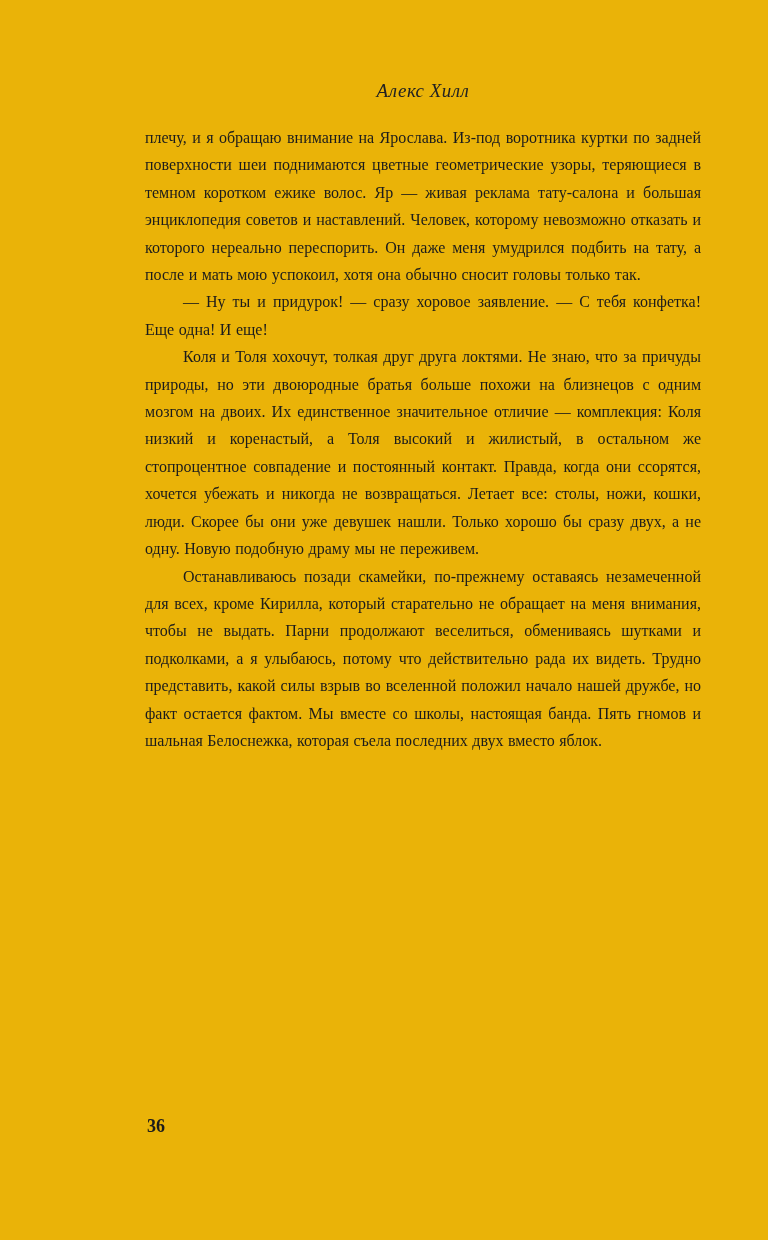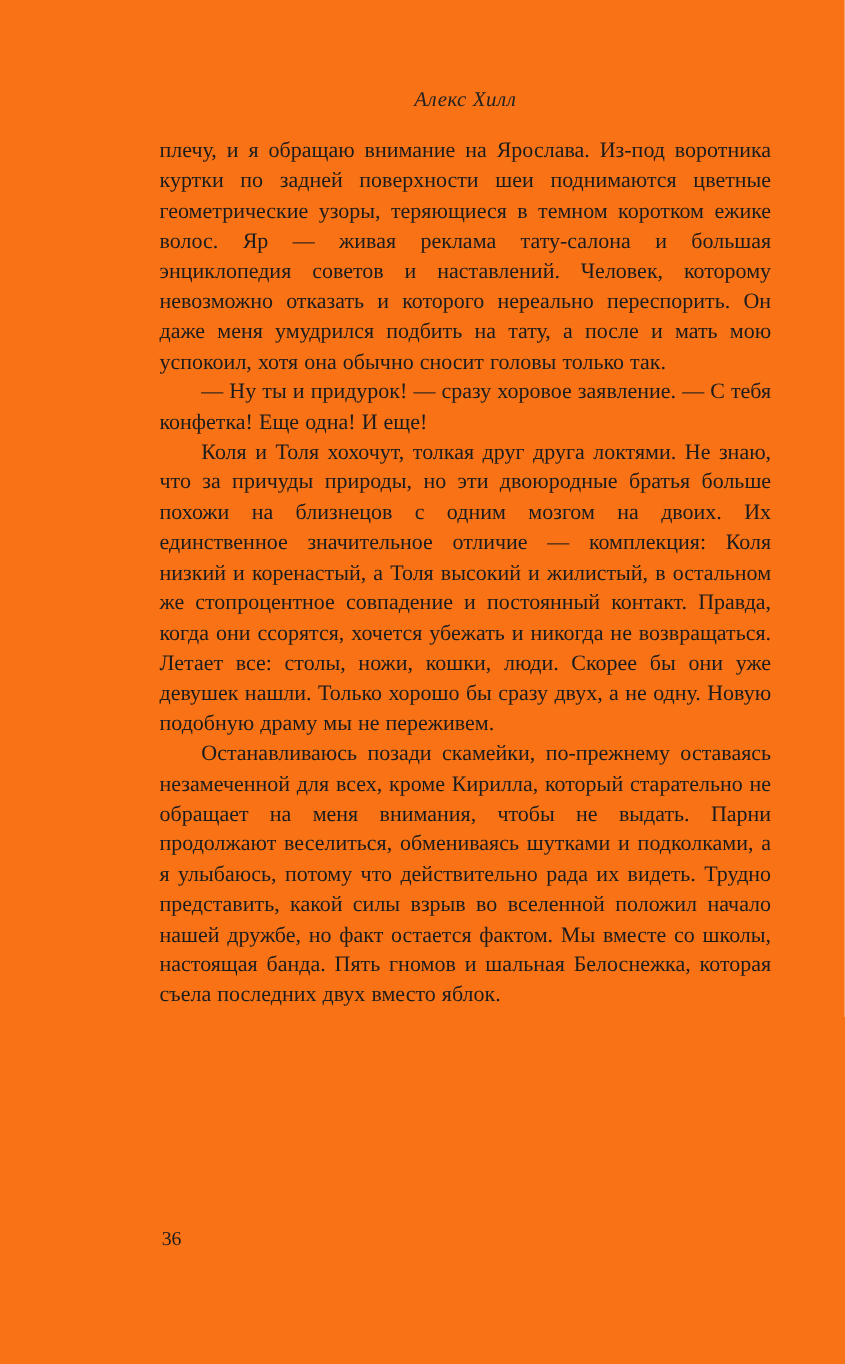--- a/index.html
+++ b/index.html
@@ -4,61 +4,61 @@
 <style>
   html, body {
     margin: 0;
     padding: 0;
     background: #ffffff;
   }
   .book-page {
     position: relative;
     width: 768px;
     height: 1240px;
-    background: #f97316;
+    background: #eab308;
     color: #1c1c1c;
     font-family: "Liberation Serif", "DejaVu Serif", serif;
     overflow: hidden;
   }
   .running-header {
     position: absolute;
     top: 80px;
     left: 145px;
     width: 556px;
     text-align: center;
     font-style: italic;
     font-size: 19px;
     letter-spacing: 0.5px;
     color: #222;
   }
   .body-text {
     position: absolute;
     top: 124px;
     left: 145px;
     width: 556px;
-    font-size: 20px;
+    font-size: 16px;
     line-height: 27.4px;
     text-align: justify;
     hyphens: auto;
     -webkit-hyphens: auto;
     word-spacing: 0.5px;
   }
   .body-text p {
     margin: 0;
     padding: 0;
     text-indent: 38px;
   }
   .body-text p.no-indent {
     text-indent: 0;
   }
   .page-number {
     position: absolute;
     left: 147px;
     top: 1116px;
-    font-weight: normal;
+    font-weight: bold;
     font-size: 18px;
     color: #1c1c1c;
   }
 </style>
 </head>
 <body>
 
 <div class="book-page">
 
   <div class="running-header">Алекс Хилл</div>

